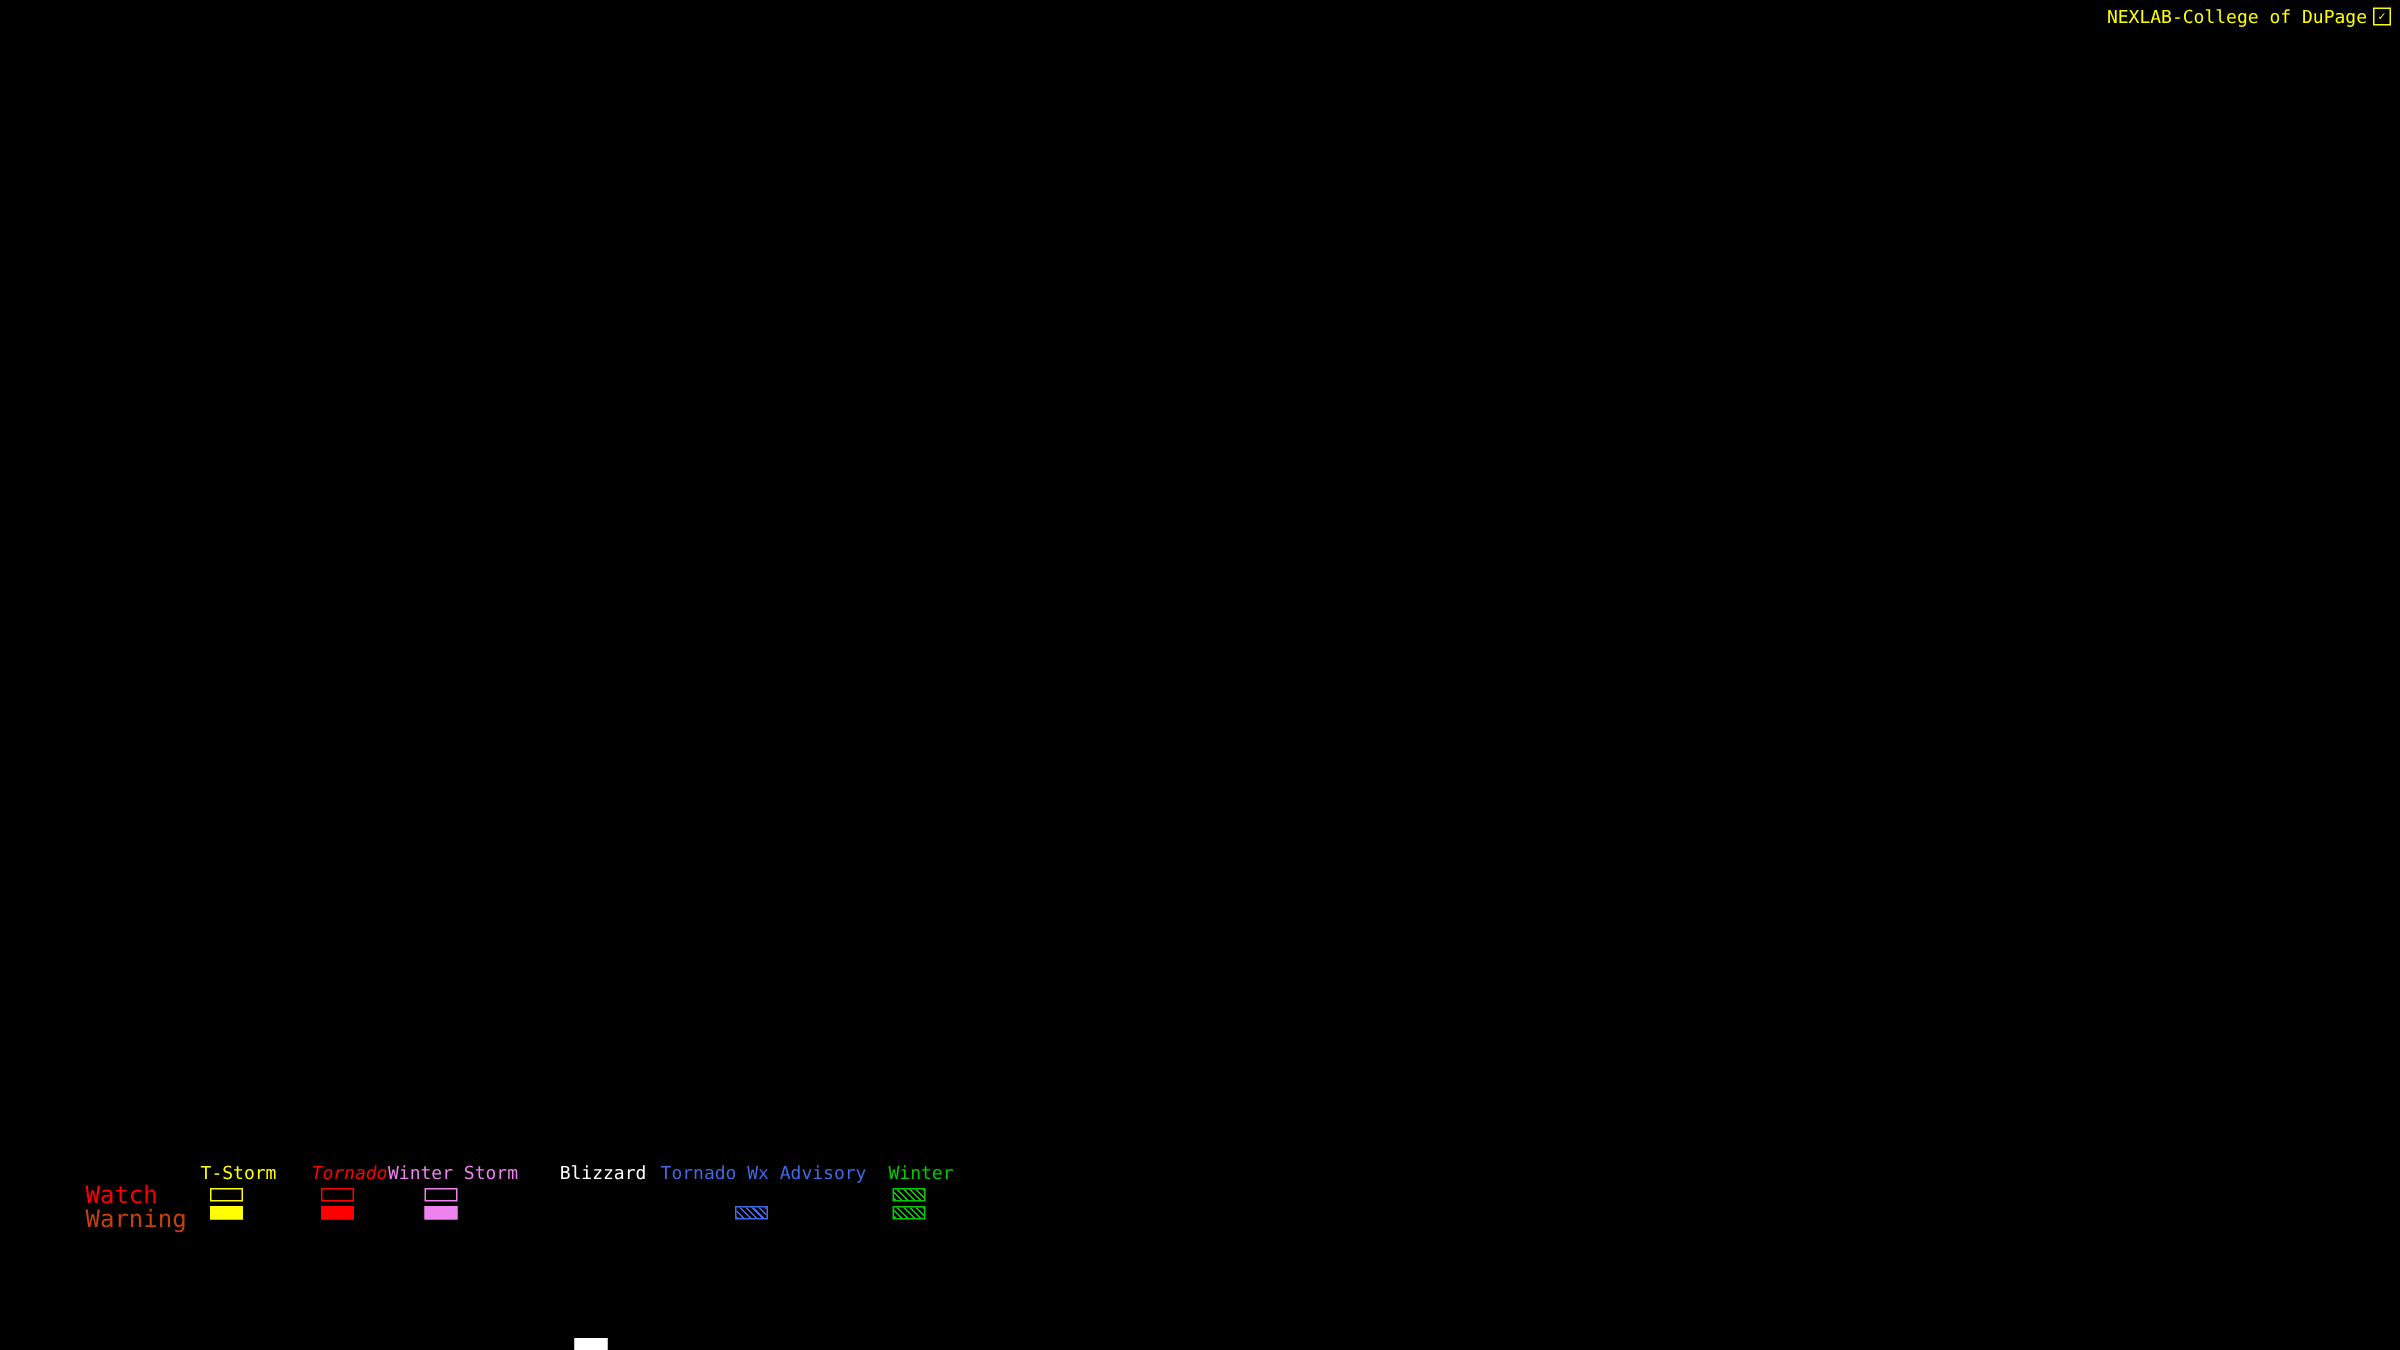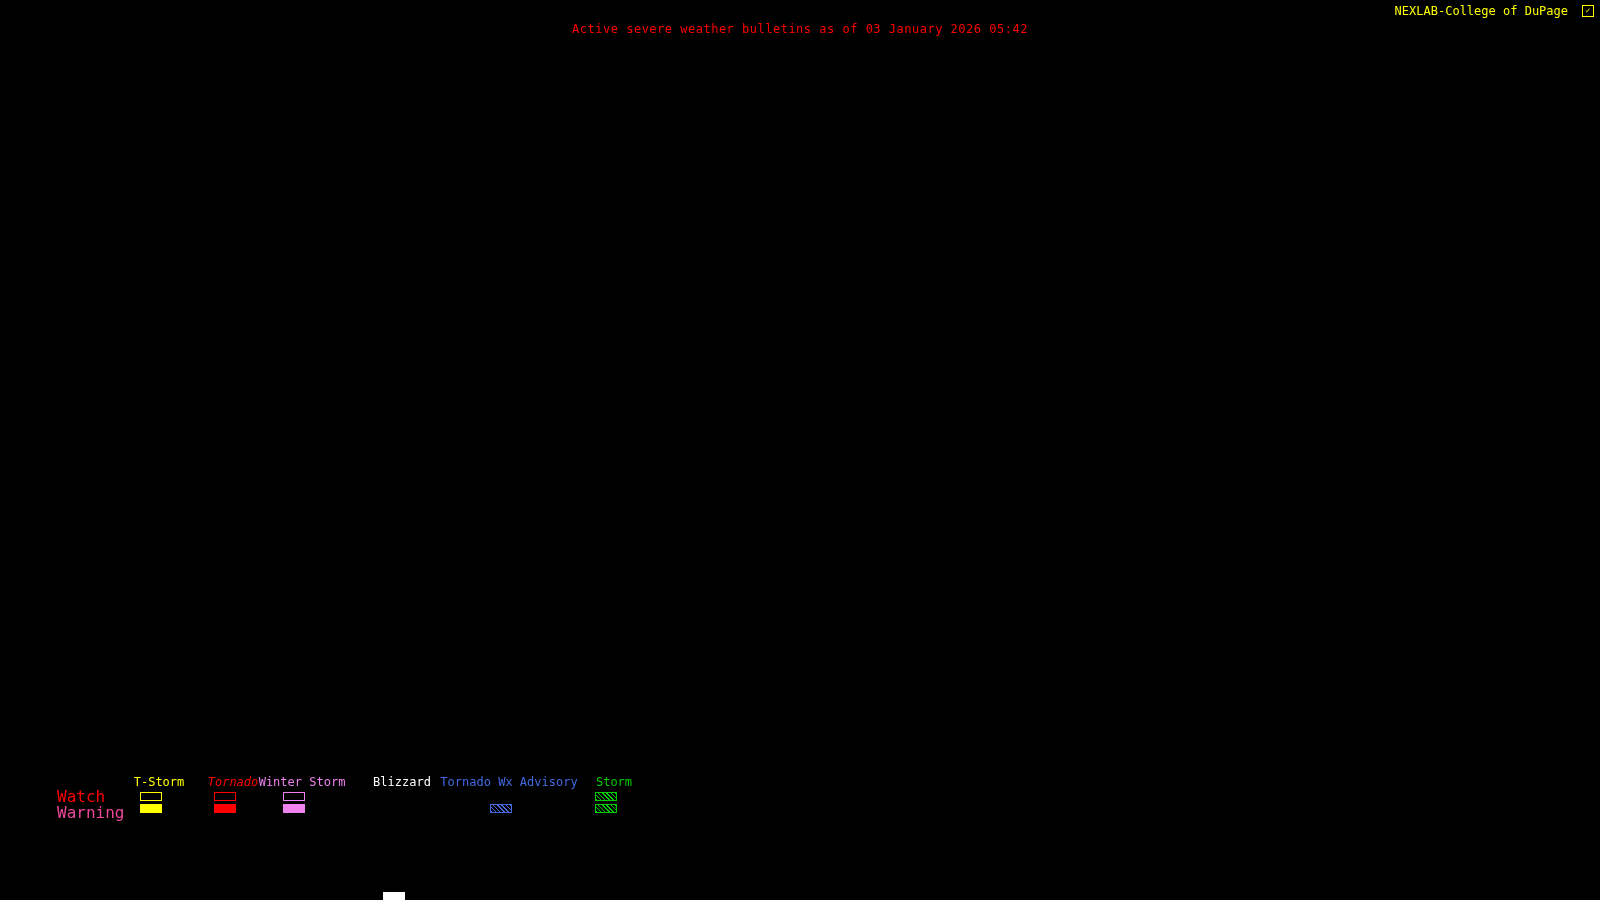--- a/index.html
+++ b/index.html
@@ -15,21 +15,21 @@
   
   .map-title{
     position:absolute;top:22px;left:0;right:0;
     text-align:center;
     font-size:12px;letter-spacing:0.5px;
   }
 
   
   .brand{
     position:absolute;top:4px;right:6px;
-    display:flex;align-items:center;gap:14px;
+    display:flex;align-items:center;gap:4px;
     font-size:12px;
     margin-left:16px;
   }
   .logo-icon{
     width:10px;height:10px;
     border:1px solid #ffff00;
     color:#ffff00;
     font-size:8px;line-height:10px;text-align:center;
     display:inline-block;
   }
@@ -83,32 +83,31 @@
   .swatch[data-swatch="none"]{
     visibility:hidden;
     border:1px solid transparent;
   }
 </style>
 </head>
 <body>
 
 <div class="screen">
 
-  <div class="map-title" style="color: rgb(255, 0, 0);">Active severe weather bulletins as of 03 January 2026 05:42</div>
 
   <div class="brand">
     <span style="color: rgb(255, 255, 0);">NEXLAB-College of DuPage</span>
     <span class="logo-icon">✓</span>
   </div>
 
   <div class="legend">
 
     <div class="rowlabel watch" style="color: rgb(255, 0, 0);">Watch</div>
 
-    <div class="rowlabel warning" style="color: #ec4899;">Warning</div>
+    <div class="rowlabel warning" style="color: #c2410c;">Warning</div>
 
     <div class="col col0" style="--c: #ffff00;">
       <div class="collabel">T-Storm</div>
       <div class="swatch" data-swatch="outline"></div>
       <div class="swatch" data-swatch="fill"></div>
     </div>
 
     <div class="col col1" style="--c: #ff0000;">
       <div class="collabel">Tornado</div>
       <div class="swatch" data-swatch="outline"></div>
@@ -127,19 +126,19 @@
       <div class="swatch" data-swatch="fill"></div>
     </div>
 
     <div class="col col4" style="--c: #4169e1;">
       <div class="collabel">Tornado Wx Advisory</div>
       <div class="swatch" data-swatch="none"></div>
       <div class="swatch" data-swatch="hatch"></div>
     </div>
 
     <div class="col col5" style="--c: #00cc00;">
-      <div class="collabel">Storm</div>
+      <div class="collabel">Winter</div>
       <div class="swatch" data-swatch="hatch"></div>
       <div class="swatch" data-swatch="hatch"></div>
     </div>
 
   </div>
 </div>
 
 </body></html>

